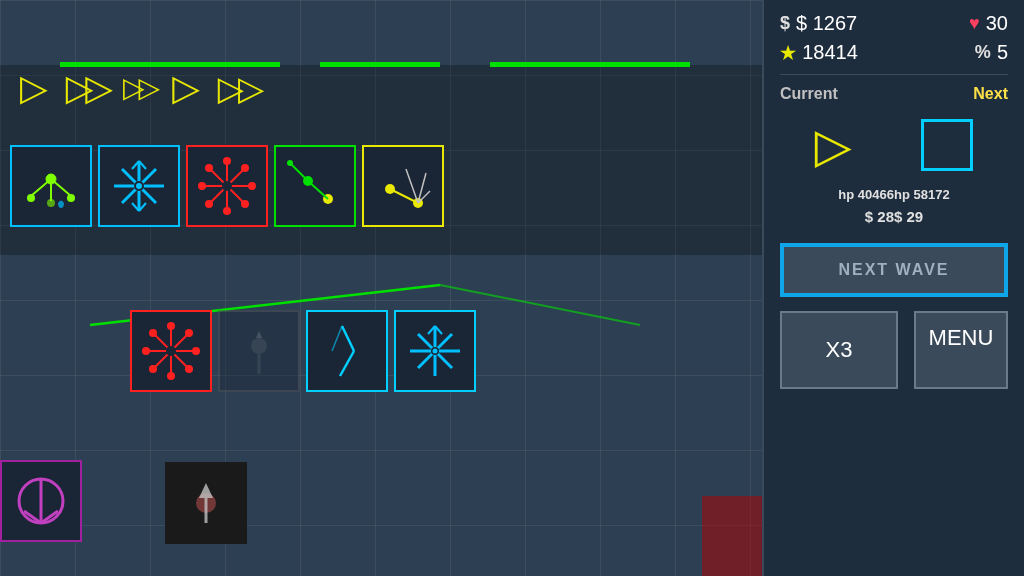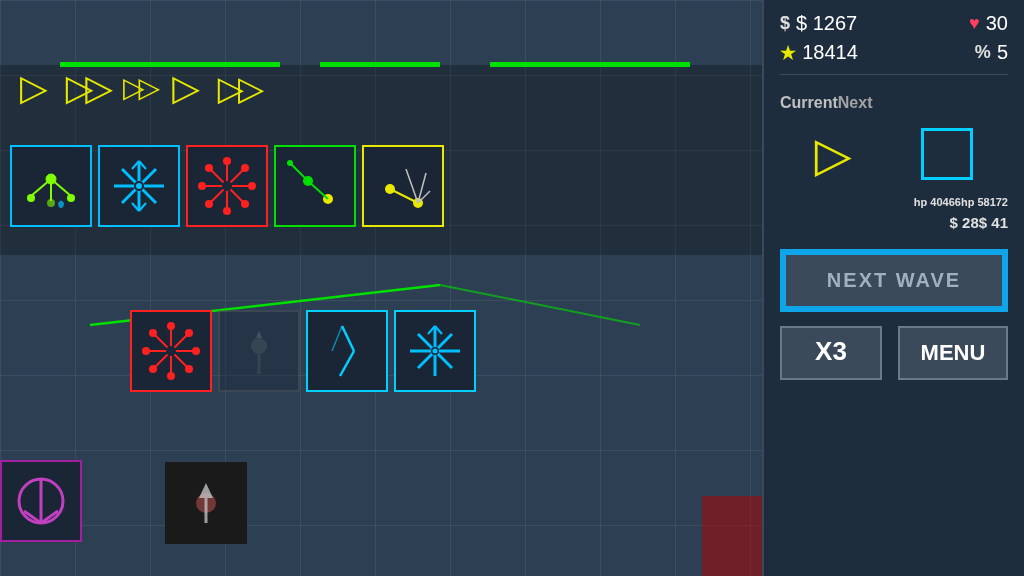--- a/index.html
+++ b/index.html
@@ -199,25 +199,25 @@
     }
 
     .divider-line {
       height: 1px;
       background: #3a4a5a;
       margin: 4px 0;
     }
 
     .current-next-row {
       display: flex;
-      justify-content: flex-start;
+      justify-content: space-between;
       color: #c0c0c0;
       font-size: 16px;
       font-weight: bold;
-      margin-top: 9px;
+      margin-top: 0;
     }
 
     .current-next-row span:last-child {
       color: #00cfff;
     }
 
     .enemy-preview-row {
       display: flex;
       align-items: center;
       justify-content: space-around;
@@ -231,73 +231,73 @@
 
     .preview-square {
       width: 52px;
       height: 52px;
       border: 3px solid #00cfff;
       background: transparent;
     }
 
     .hp-row {
       display: flex;
-      justify-content: flex-end;
+      justify-content: center;
       color: #e0e0e0;
-      font-size: 11px;
+      font-size: 13px;
       font-weight: bold;
     }
 
     .cost-row {
       display: flex;
-      justify-content: flex-end;
+      justify-content: center;
       color: #e0e0e0;
       font-size: 15px;
       font-weight: bold;
       margin-bottom: 8px;
     }
 
     .btn-next-wave {
       background: #3a4a5a;
-      border: 6px solid #0ea5e9;
+      border: 4px solid #0ea5e9;
       color: #a0b0c0;
-      font-size: 20px;
+      font-size: 16px;
       font-weight: bold;
       letter-spacing: 2px;
       padding: 14px;
       cursor: pointer;
       text-align: center;
       margin: 4px 0;
     }
 
     .bottom-buttons {
       display: flex;
       gap: 8px;
       margin-top: 4px;
     }
 
     .btn-x3 {
       flex: 1;
       background: #3a4a5a;
       border: 2px solid #6a7a8a;
       color: #ffffff;
-      font-size: 26px;
-      font-weight: bold;
-      padding: 8px;
+      font-size: 22px;
+      font-weight: normal;
+      padding: 24px;
       cursor: pointer;
       text-align: center;
     }
 
     .btn-menu {
       flex: 1;
       background: #3a4a5a;
       border: 2px solid #6a7a8a;
       color: #ffffff;
       font-size: 22px;
-      font-weight: bold;
+      font-weight: normal;
       padding: 12px;
       cursor: pointer;
       text-align: center;
       margin-left: 8px;
     }
   </style>
 </head>
 <body>
 
 <div id="game-area">
@@ -503,36 +503,36 @@
     <div class="right-stat">
       <span class="stat-icon">%</span>
       <span class="stat-value">5</span>
     </div>
   </div>
 
   <div class="divider-line"></div>
 
   <div class="current-next-row">
     <span>Current</span>
-    <span style="color:#a3a3a3;">Next</span>
+    <span style="color:#fde047;">Next</span>
   </div>
 
   <div class="enemy-preview-row">
     <span class="preview-arrow">▷</span>
     <div class="preview-square"></div>
   </div>
 
   <div class="hp-row">
     <span>hp 40466</span>
     <span>hp 58172</span>
   </div>
 
   <div class="cost-row">
     <span>$ 28</span>
-    <span>$ 41</span>
+    <span>$ 29</span>
   </div>
 
   <div class="btn-next-wave">NEXT WAVE</div>
 
   <div class="bottom-buttons">
     <div class="btn-x3">X3</div>
     <div class="btn-menu">MENU</div>
   </div>
 </div>
 

